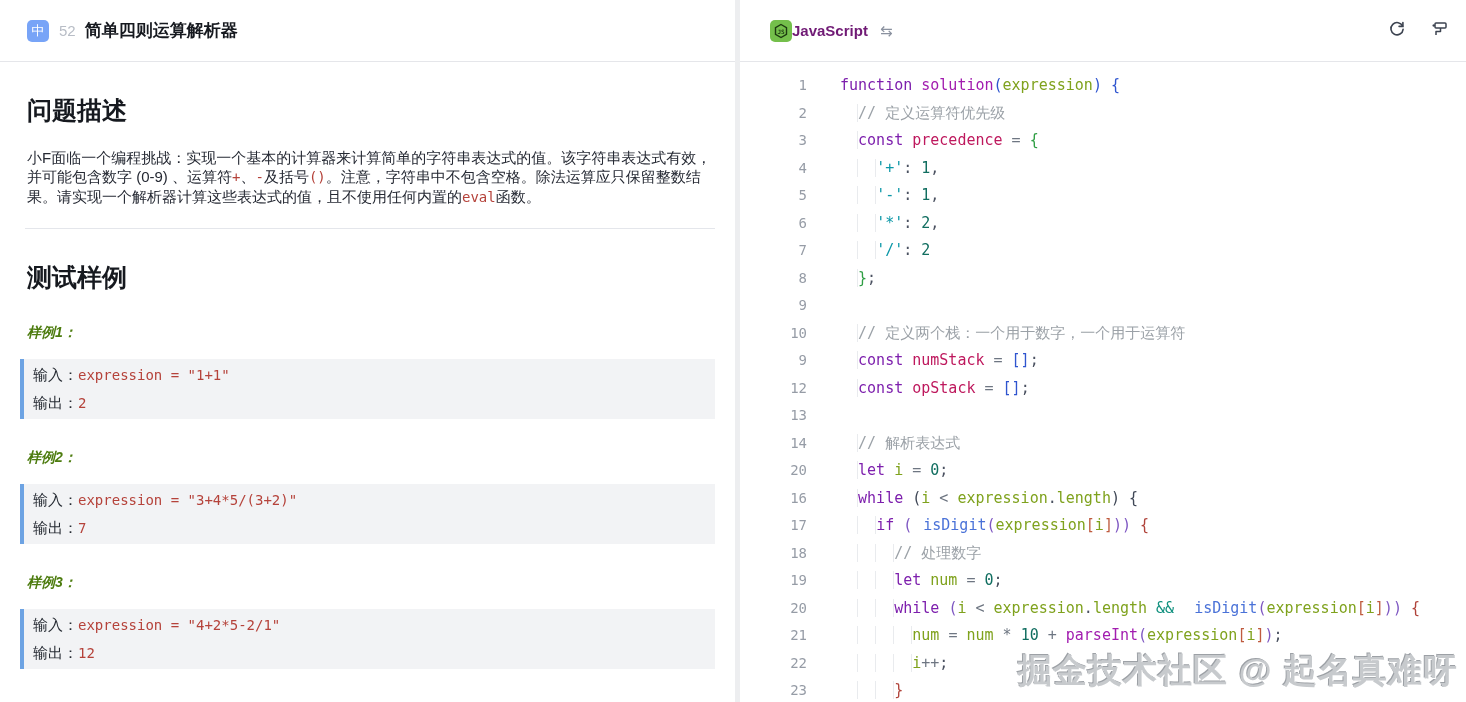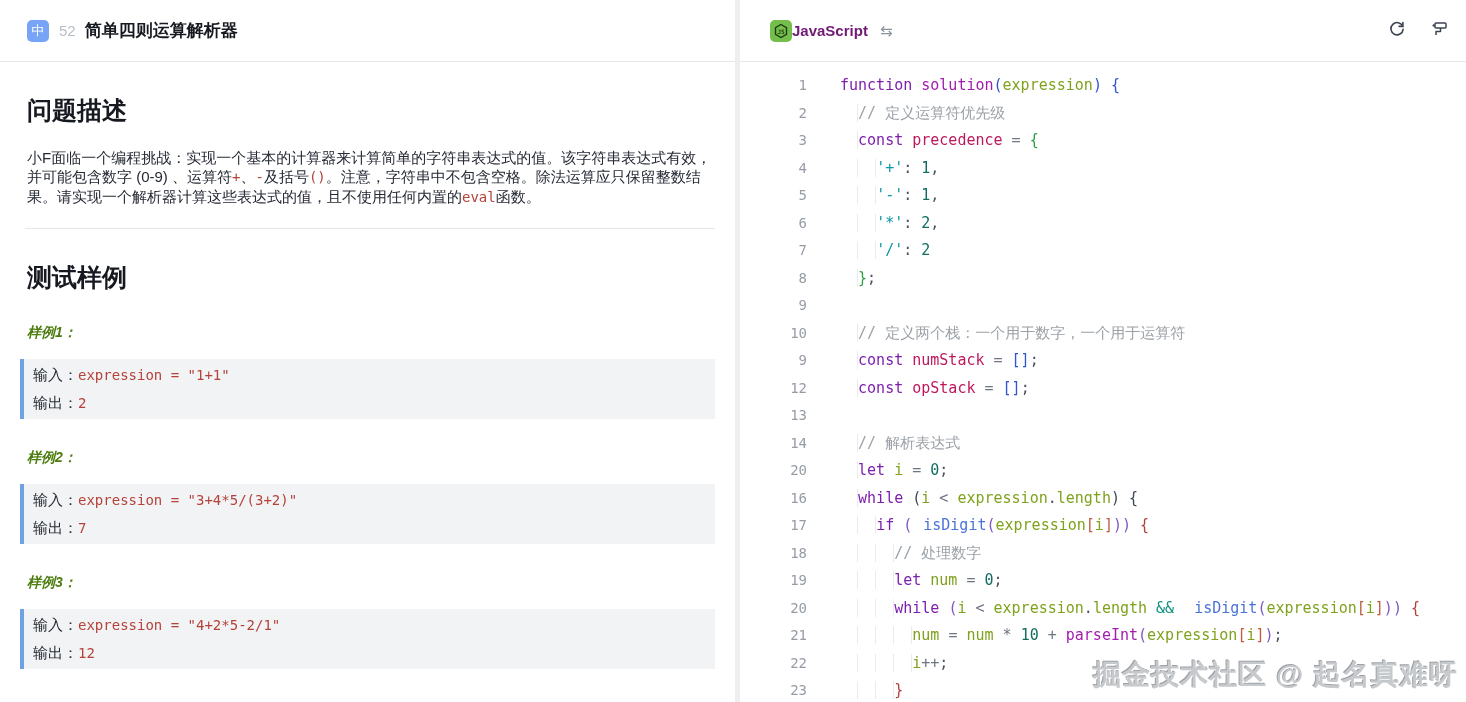--- a/index.html
+++ b/index.html
@@ -53,21 +53,21 @@
   .c-pun { color:#4a5160; }
   .c-pun2{ color:#3f4756; }
   .c-b1  { color:#2f55cf; }
   .c-b2  { color:#2f9e44; }
   .c-b3  { color:#7e57c2; }
   .c-b4  { color:#bf5b3f; }
   .c-b6  { color:#b0433a; }
   .c-pl  { color:#3a414d; }
   .c-ind { background:repeating-linear-gradient(to right, transparent 0, transparent calc(2ch - 1px), #e9ebee calc(2ch - 1px), #e9ebee 2ch); }
 
-  .watermark { position:absolute; right:8px; bottom:8px; font-size:28px; font-weight:700;
+  .watermark { position:absolute; right:8px; bottom:8px; font-size:34px; font-weight:700;
     color:#c7cacd; text-shadow:1px 1px 0 #ffffff, -1px -1px 0 #9da1a6; letter-spacing:1px;
     pointer-events:none; white-space:nowrap; }
 </style>
 </head>
 <body>
 
 <div class="app">
 
   <div class="left">
     <div class="lheader">

